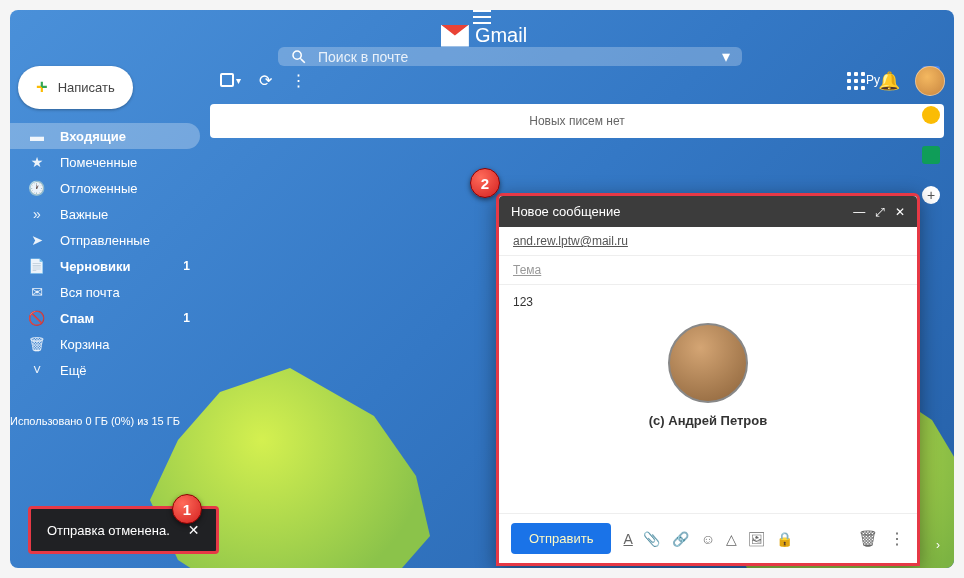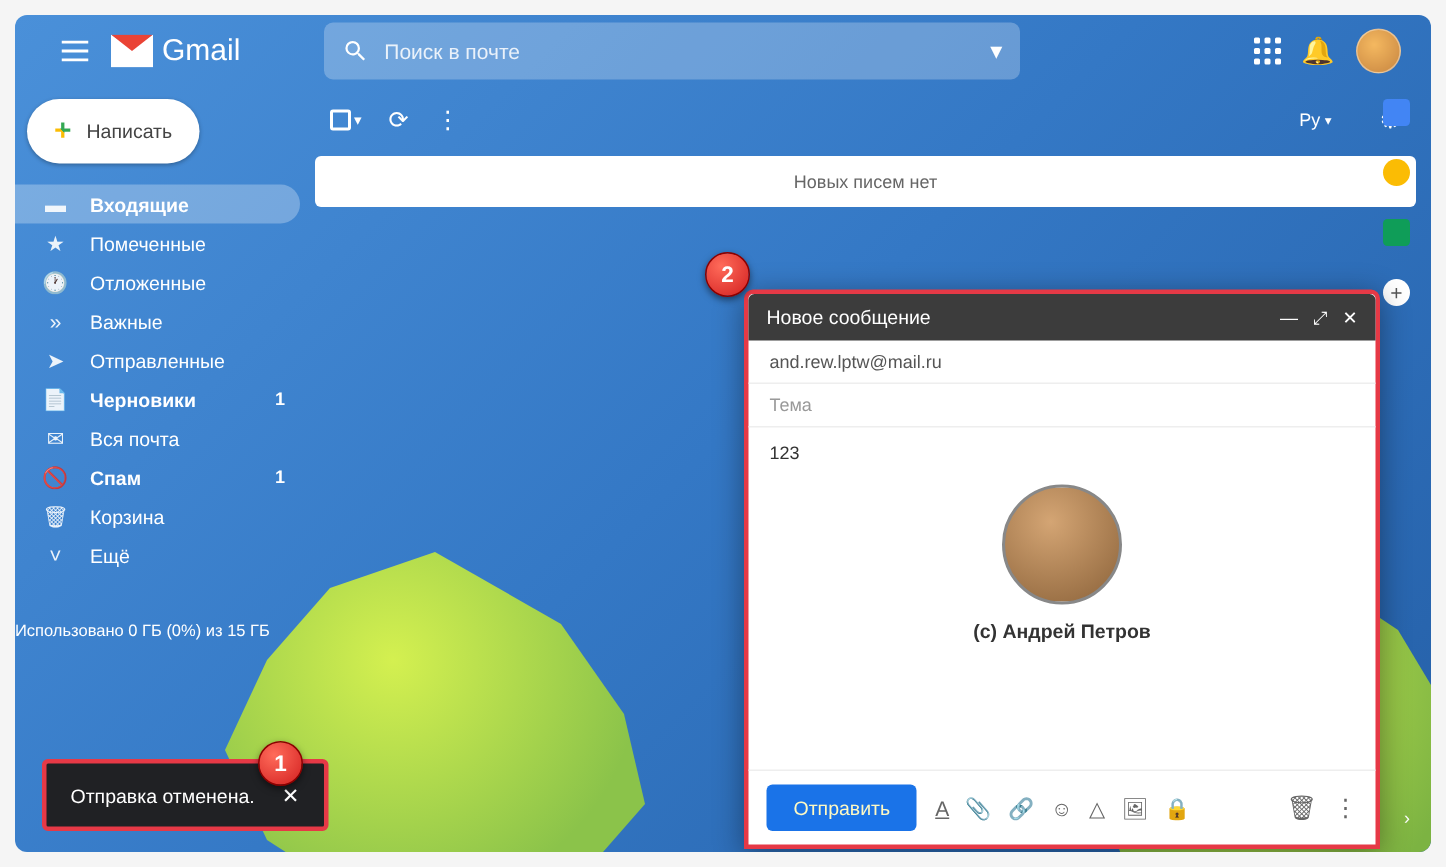--- a/index.html
+++ b/index.html
@@ -1,21 +1,21 @@
 <!DOCTYPE html>
 <html><head>
 <meta charset="utf-8">
 <style>
 * { margin: 0; padding: 0; box-sizing: border-box; font-family: Arial, sans-serif; }
 body { width: 964px; height: 578px; overflow: hidden; position: relative; background: #f5f5f5; }
 .frame { position: absolute; top: 10px; left: 10px; right: 10px; bottom: 10px; border-radius: 8px; overflow: hidden; background: linear-gradient(135deg, #4a90d9 0%, #3478c5 50%, #2560a8 100%); }
 .leaves { position: absolute; bottom: 0; left: 0; right: 0; height: 280px; pointer-events: none; }
 .leaf1 { position: absolute; bottom: -40px; left: 140px; width: 280px; height: 240px; background: radial-gradient(ellipse at 40% 30%, #d4f050 0%, #8bc34a 70%); clip-path: polygon(50% 0%, 80% 20%, 95% 45%, 100% 70%, 85% 90%, 60% 100%, 30% 95%, 10% 80%, 0% 55%, 10% 30%, 25% 10%); }
 .leaf2 { position: absolute; bottom: -60px; right: -30px; width: 260px; height: 260px; background: radial-gradient(ellipse at 40% 30%, #c8e850 0%, #7cb342 70%); clip-path: polygon(50% 0%, 80% 20%, 95% 45%, 100% 70%, 85% 90%, 60% 100%, 30% 95%, 10% 80%, 0% 55%, 10% 30%, 25% 10%); }
-.header { height: 48px; display: flex; align-items: center; padding: 0 20px; position: relative; z-index: 10; }
+.header { height: 48px; display: flex; align-items: center; padding: 0 9px; position: relative; z-index: 10; flex-direction: column; }
 .menu-btn { width: 40px; height: 40px; display: flex; align-items: center; justify-content: center; color: #fff; cursor: pointer; }
 .logo { display: flex; align-items: center; gap: 6px; margin-left: 4px; }
 .logo-icon { width: 28px; height: 22px; position: relative; }
 .logo-m { position: absolute; inset: 0; background: #fff; clip-path: polygon(0 0, 50% 45%, 100% 0, 100% 100%, 0 100%); }
 .logo-red { position: absolute; top: 0; left: 0; right: 0; height: 50%; background: #ea4335; clip-path: polygon(0 0, 100% 0, 50% 100%); }
 .logo-text { color: #fff; font-size: 20px; font-weight: 400; }
 .search { margin-left: 56px; background: rgba(255,255,255,0.25); border-radius: 6px; height: 38px; width: 464px; display: flex; align-items: center; padding: 0 12px; gap: 10px; }
 .search input { flex: 1; background: transparent; border: none; outline: none; color: #fff; font-size: 14px; }
 .search input::placeholder { color: rgba(255,255,255,0.85); }
 .search .drop { color: #fff; }
@@ -46,21 +46,21 @@
 .gear { color: #fff; margin-left: 14px; cursor: pointer; }
 .empty-bar { background: #fff; border-radius: 4px; padding: 10px; text-align: center; font-size: 12px; color: #666; margin-top: 6px; }
 .side-apps { position: absolute; top: 56px; right: 14px; display: flex; flex-direction: column; gap: 22px; z-index: 6; }
 .side-app { width: 18px; height: 18px; border-radius: 3px; }
 .sa1 { background: #4285f4; } .sa2 { background: #fbbc04; border-radius: 50%; } .sa3 { background: #0f9d58; } .sa4 { background: #fff; border-radius: 50%; position: relative; } .sa4::after { content:'+'; position:absolute; inset:0; display:flex; align-items:center; justify-content:center; color:#555; font-size:14px; }
 .compose-window { position: absolute; right: 34px; bottom: 2px; width: 424px; background: #fff; border-radius: 6px 6px 0 0; box-shadow: 0 4px 20px rgba(0,0,0,0.4); z-index: 30; border: 3px solid #e63946; }
 .cw-header { background: #3c3c3c; color: #fff; padding: 8px 12px; font-size: 13px; display: flex; align-items: center; border-radius: 4px 4px 0 0; }
 .cw-title { flex: 1; }
 .cw-controls { display: flex; gap: 10px; font-size: 12px; }
 .cw-controls span { cursor: pointer; }
-.cw-field { padding: 7px 14px; font-size: 12px; color: #555; border-bottom: 1px solid #eee; }
+.cw-field { padding: 7px 14px; font-size: 12px; color: #555; border-bottom: 1px solid #eee; text-decoration: underline; }
 .cw-subject { color: #999; }
 .cw-body { padding: 10px 14px; font-size: 12px; color: #333; height: 228px; }
 .cw-sig { text-align: center; margin-top: 14px; }
 .cw-sig-img { width: 80px; height: 80px; border-radius: 50%; background: radial-gradient(circle at 40% 30%, #d4a574, #8b6239); margin: 0 auto; border: 2px solid #888; }
 .cw-sig-text { margin-top: 10px; font-family: Liberation Sans, sans-serif; font-size: 13px; color: #333; font-weight: bold; }
 .cw-footer { border-top: 1px solid #eee; padding: 9px 12px; display: flex; align-items: center; gap: 12px; }
 .send-btn { background: #1a73e8; color: #fef9c3; border: none; padding: 8px 18px; border-radius: 4px; font-size: 13px; cursor: pointer; }
 .cw-tools { display: flex; gap: 11px; color: #666; font-size: 14px; }
 .cw-tools span { cursor: pointer; }
 .cw-right { margin-left: auto; display: flex; gap: 11px; color: #666; }

